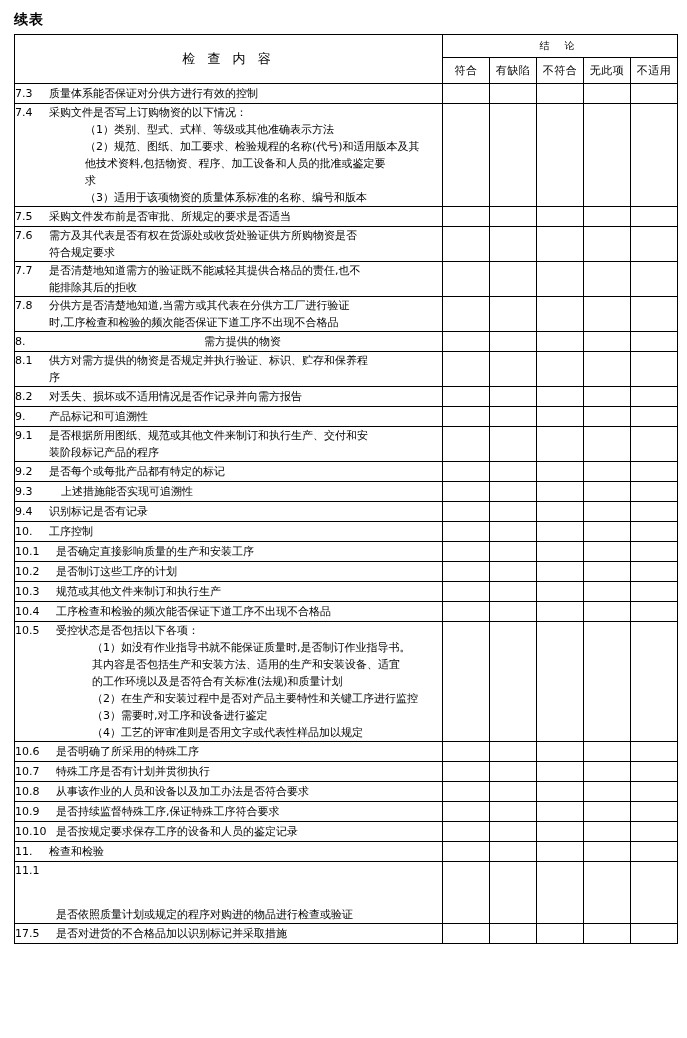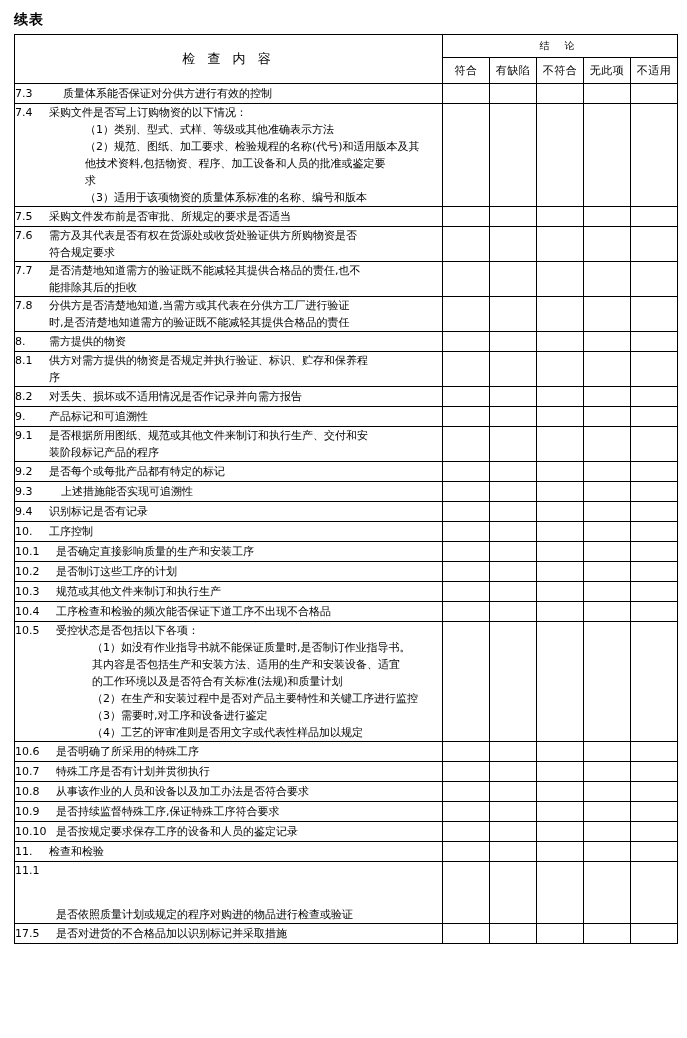--- a/index.html
+++ b/index.html
@@ -125,21 +125,21 @@
       <tr>
         <th class="hdr-sub">符合</th>
         <th class="hdr-sub">有缺陷</th>
         <th class="hdr-sub">不符合</th>
         <th class="hdr-sub">无此项</th>
         <th class="hdr-sub">不适用</th>
       </tr>
     </thead>
     <tbody id="table-body">
         <tr>
-          <td class="row-cell"><span class="num">7.3</span><span class="txt"><span style="display: block; margin-left: 14px;">质量体系能否保证对分供方进行有效的控制</span></span></td>
+          <td class="row-cell"><span class="num">7.3</span><span class="txt"><span style="display: block;">质量体系能否保证对分供方进行有效的控制</span></span></td>
           <td class="mark-col blank">&nbsp;</td>
           <td class="mark-col blank">&nbsp;</td>
           <td class="mark-col blank">&nbsp;</td>
           <td class="mark-col blank">&nbsp;</td>
           <td class="mark-col blank">&nbsp;</td>
         </tr>
         <tr>
           <td class="row-cell"><span class="num">7.4</span><span class="txt"><span style="display: block;">采购文件是否写上订购物资的以下情况：</span><span class="indent1">（1）类别、型式、式样、等级或其他准确表示方法</span><span class="indent1">（2）规范、图纸、加工要求、检验规程的名称(代号)和适用版本及其</span><span class="indent2">他技术资料,包括物资、程序、加工设备和人员的批准或鉴定要</span><span class="indent2">求</span><span class="indent1">（3）适用于该项物资的质量体系标准的名称、编号和版本</span></span></td>
           <td class="mark-col blank">&nbsp;</td>
           <td class="mark-col blank">&nbsp;</td>
@@ -165,29 +165,29 @@
         </tr>
         <tr>
           <td class="row-cell"><span class="num">7.7</span><span class="txt"><span style="display: block;">是否清楚地知道需方的验证既不能减轻其提供合格品的责任,也不</span><span style="display: block;">能排除其后的拒收</span></span></td>
           <td class="mark-col blank">&nbsp;</td>
           <td class="mark-col blank">&nbsp;</td>
           <td class="mark-col blank">&nbsp;</td>
           <td class="mark-col blank">&nbsp;</td>
           <td class="mark-col blank">&nbsp;</td>
         </tr>
         <tr>
-          <td class="row-cell"><span class="num">7.8</span><span class="txt"><span style="display: block;">分供方是否清楚地知道,当需方或其代表在分供方工厂进行验证</span><span style="display: block;">时,是否清楚地知道需方的验证既不能减轻其提供合格品的责任</span></span></td>
-          <td class="mark-col blank">&nbsp;</td>
-          <td class="mark-col blank">&nbsp;</td>
-          <td class="mark-col blank">&nbsp;</td>
-          <td class="mark-col blank">&nbsp;</td>
-          <td class="mark-col blank">&nbsp;</td>
-        </tr>
-        <tr>
-          <td class="row-cell"><span class="num">8.</span><span class="txt"><span style="display: block;">需方提供的物资</span></span></td>
+          <td class="row-cell"><span class="num">7.8</span><span class="txt"><span style="display: block;">分供方是否清楚地知道,当需方或其代表在分供方工厂进行验证</span><span style="display: block;">时,工序检查和检验的频次能否保证下道工序不出现不合格品</span></span></td>
+          <td class="mark-col blank">&nbsp;</td>
+          <td class="mark-col blank">&nbsp;</td>
+          <td class="mark-col blank">&nbsp;</td>
+          <td class="mark-col blank">&nbsp;</td>
+          <td class="mark-col blank">&nbsp;</td>
+        </tr>
+        <tr>
+          <td class="row-cell"><span class="num">8.</span><span class="txt"><span style="display: block; text-align: center;">需方提供的物资</span></span></td>
           <td class="mark-col blank">&nbsp;</td>
           <td class="mark-col blank">&nbsp;</td>
           <td class="mark-col blank">&nbsp;</td>
           <td class="mark-col blank">&nbsp;</td>
           <td class="mark-col blank">&nbsp;</td>
         </tr>
         <tr>
           <td class="row-cell"><span class="num">8.1</span><span class="txt"><span style="display: block;">供方对需方提供的物资是否规定并执行验证、标识、贮存和保养程</span><span style="display: block;">序</span></span></td>
           <td class="mark-col blank">&nbsp;</td>
           <td class="mark-col blank">&nbsp;</td>

